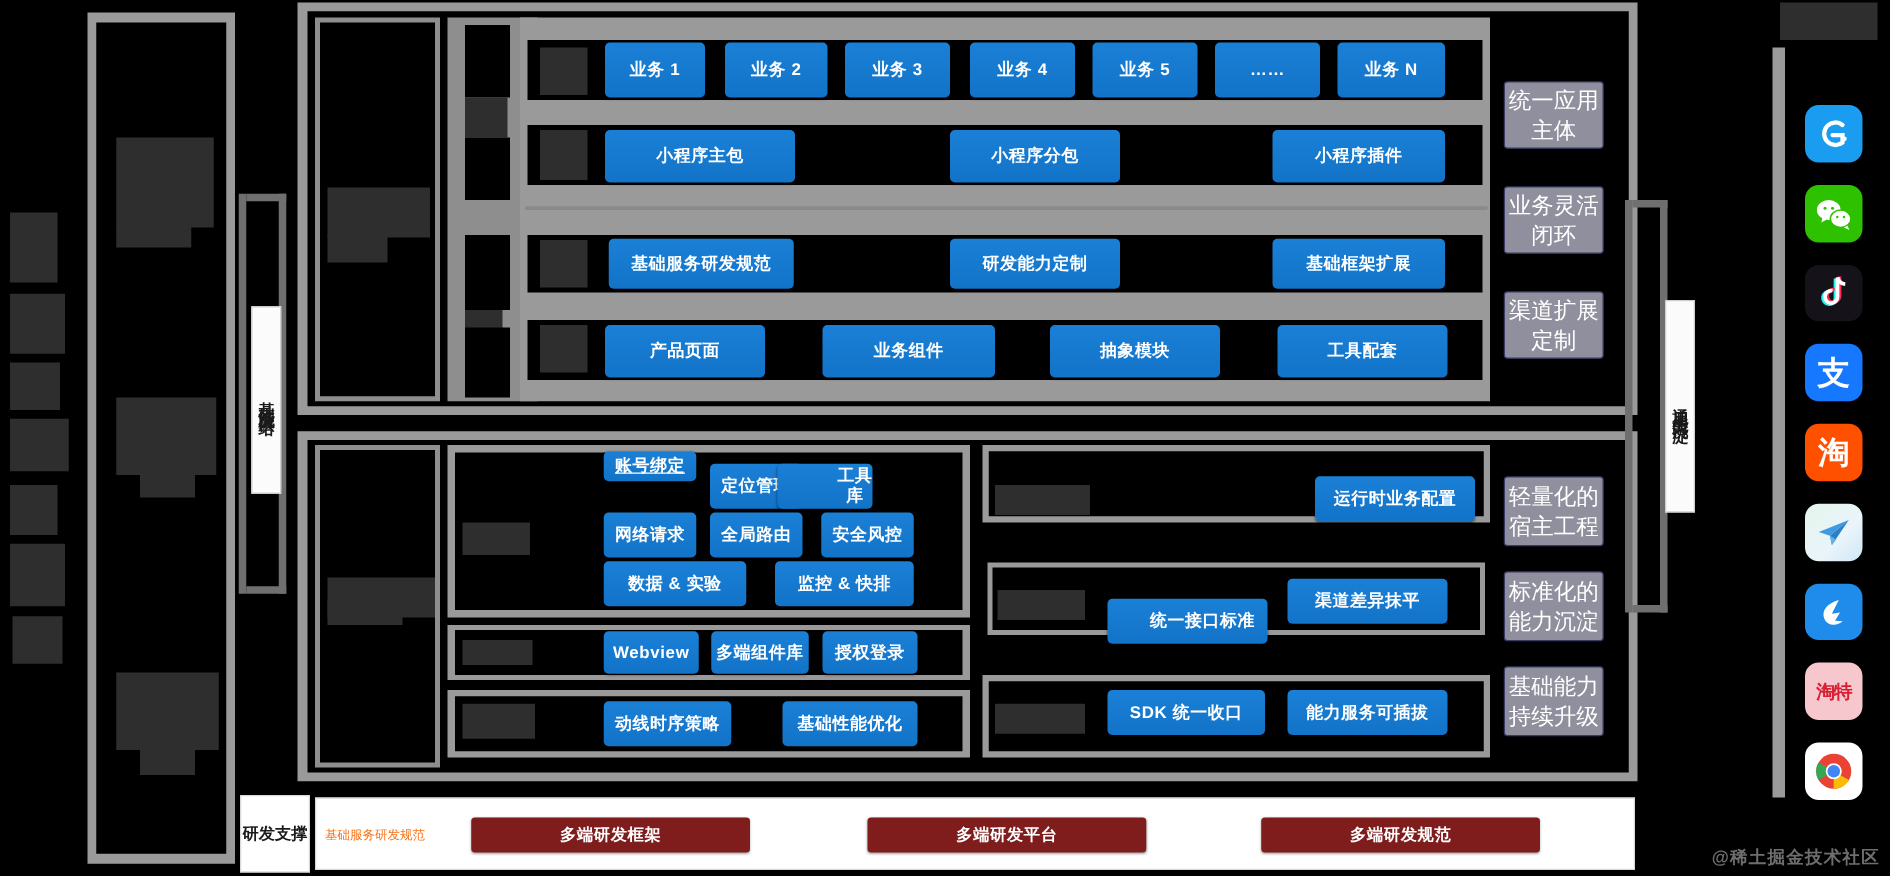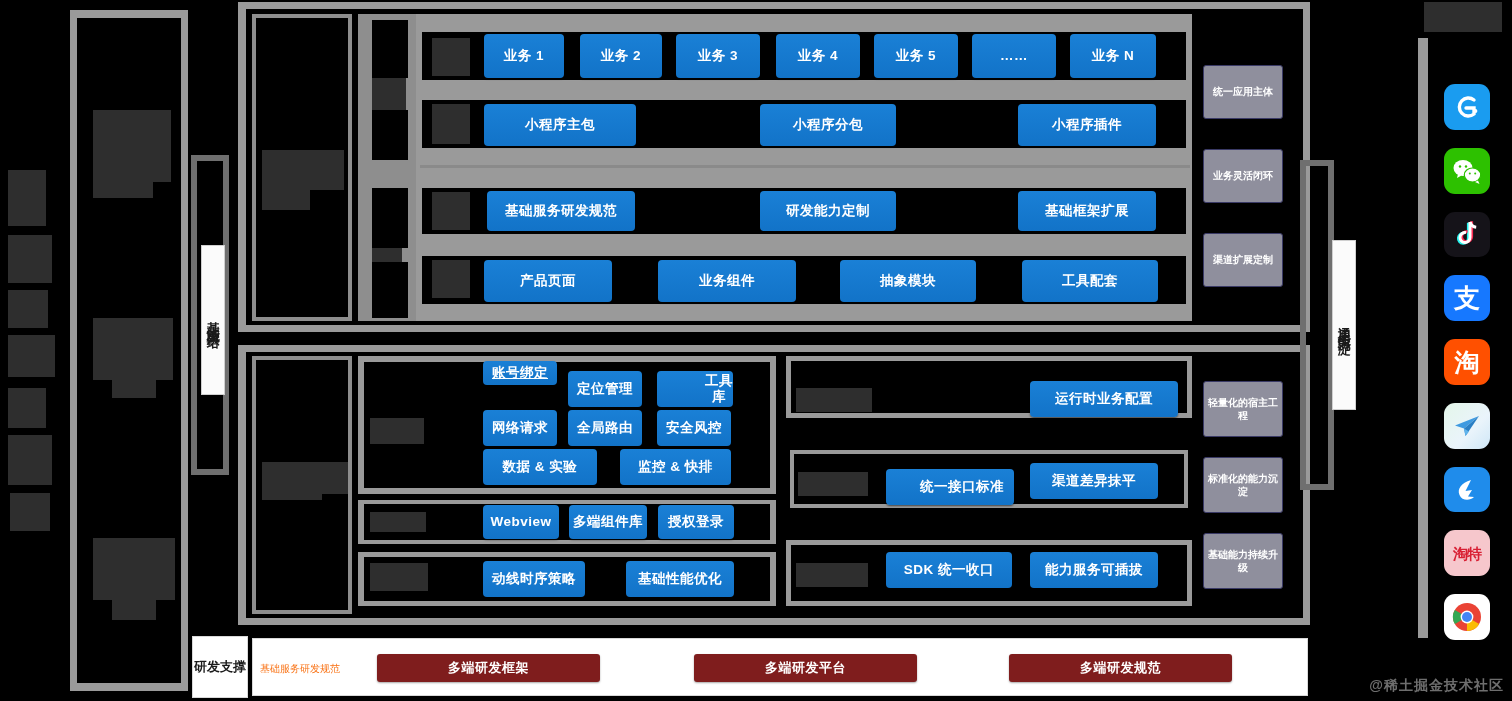--- a/index.html
+++ b/index.html
@@ -28,21 +28,21 @@
   }
   .gold{
     background:#7f1d1d;color:#fff;border-radius:3px;
     display:flex;align-items:center;justify-content:center;
     font-size:13px;font-weight:bold;letter-spacing:.5px;
     box-shadow:0 1px 2px rgba(0,0,0,.35);
   }
   .lav{
     background:#8f8f9d;color:#fff;border:1.5px solid #3a3a66;border-radius:3px;
     display:flex;align-items:center;justify-content:center;
-    font-size:10px;font-weight:bold;line-height:1.35;text-align:center;
+    font-size:18px;font-weight:normal;line-height:1.35;text-align:center;
     box-shadow:0 1px 2px rgba(0,0,0,.5);
   }
   .vlabel{
     background:#fbfbfb;color:#1a1a1a;
     display:flex;align-items:center;justify-content:center;
     writing-mode:vertical-rl;text-orientation:upright;
     font-size:13px;font-weight:bold;letter-spacing:3px;line-height:1.2;
     border:1px solid #cfcfcf;
   }
   .hlabel{
@@ -159,21 +159,21 @@
   <div class="abs blk" style="left:256px;top:360px;width:92px;height:250px;"></div>
   <div class="abs redact" style="left:262px;top:462px;width:86px;height:32px;"></div>
   <div class="abs redact" style="left:262px;top:480px;width:60px;height:20px;"></div>
 
   <div class="abs gray-panel" style="left:358px;top:356px;width:418px;height:138px;"></div>
   <div class="abs blk" style="left:364px;top:362px;width:406px;height:126px;"></div>
   <div class="abs redact" style="left:370px;top:418px;width:54px;height:26px;"></div>
 
   <div class="abs blue" style="left:483px;top:361px;width:74px;height:24px;text-decoration:underline;">账号绑定</div>
   <div class="abs blue" style="left:568px;top:371px;width:74px;height:36px;">定位管理</div>
-  <div class="abs blue" style="left:657px;top:371px;width:76px;height:36px;padding-left:48px;">工具库</div>
+  <div class="abs blue" style="left:622px;top:371px;width:76px;height:36px;padding-left:48px;">工具库</div>
 
   <div class="abs blue" style="left:483px;top:410px;width:74px;height:36px;">网络请求</div>
   <div class="abs blue" style="left:568px;top:410px;width:74px;height:36px;">全局路由</div>
   <div class="abs blue" style="left:657px;top:410px;width:74px;height:36px;">安全风控</div>
 
   <div class="abs blue" style="left:483px;top:449px;width:114px;height:36px;">数据 &amp; 实验</div>
   <div class="abs blue" style="left:620px;top:449px;width:111px;height:36px;">监控 &amp; 快排</div>
 
   <div class="abs gray-panel" style="left:358px;top:500px;width:418px;height:44px;"></div>
   <div class="abs blk" style="left:364px;top:504px;width:406px;height:36px;"></div>
@@ -184,26 +184,26 @@
 
   <div class="abs gray-panel" style="left:358px;top:552px;width:418px;height:54px;"></div>
   <div class="abs blk" style="left:364px;top:557px;width:406px;height:44px;"></div>
   <div class="abs redact" style="left:370px;top:563px;width:58px;height:28px;"></div>
   <div class="abs blue" style="left:483px;top:561px;width:102px;height:36px;">动线时序策略</div>
   <div class="abs blue" style="left:626px;top:561px;width:108px;height:36px;">基础性能优化</div>
 
   <div class="abs gray-panel" style="left:786px;top:356px;width:406px;height:62px;"></div>
   <div class="abs blk" style="left:791px;top:361px;width:396px;height:52px;"></div>
   <div class="abs redact" style="left:796px;top:388px;width:76px;height:24px;"></div>
-  <div class="abs blue" style="left:1030px;top:381px;width:148px;height:36px;">运行时业务配置</div>
+  <div class="abs blue" style="left:1052px;top:381px;width:128px;height:36px;">运行时业务配置</div>
 
   <div class="abs gray-panel" style="left:790px;top:450px;width:398px;height:58px;"></div>
   <div class="abs blk" style="left:794px;top:454px;width:390px;height:50px;"></div>
   <div class="abs redact" style="left:798px;top:472px;width:70px;height:24px;"></div>
-  <div class="abs blue" style="left:886px;top:469px;width:128px;height:36px;padding-left:24px;">统一接口标准</div>
+  <div class="abs blue" style="left:886px;top:479px;width:128px;height:36px;padding-left:24px;">统一接口标准</div>
   <div class="abs blue" style="left:1030px;top:463px;width:128px;height:36px;">渠道差异抹平</div>
 
   <div class="abs gray-panel" style="left:786px;top:540px;width:406px;height:66px;"></div>
   <div class="abs blk" style="left:791px;top:545px;width:396px;height:56px;"></div>
   <div class="abs redact" style="left:796px;top:563px;width:72px;height:24px;"></div>
   <div class="abs blue" style="left:886px;top:552px;width:126px;height:36px;">SDK 统一收口</div>
   <div class="abs blue" style="left:1030px;top:552px;width:128px;height:36px;">能力服务可插拔</div>
 
   <div class="abs lav" style="left:1203px;top:381px;width:80px;height:56px;">轻量化的宿主工程</div>
   <div class="abs lav" style="left:1203px;top:457px;width:80px;height:56px;">标准化的能力沉淀</div>

